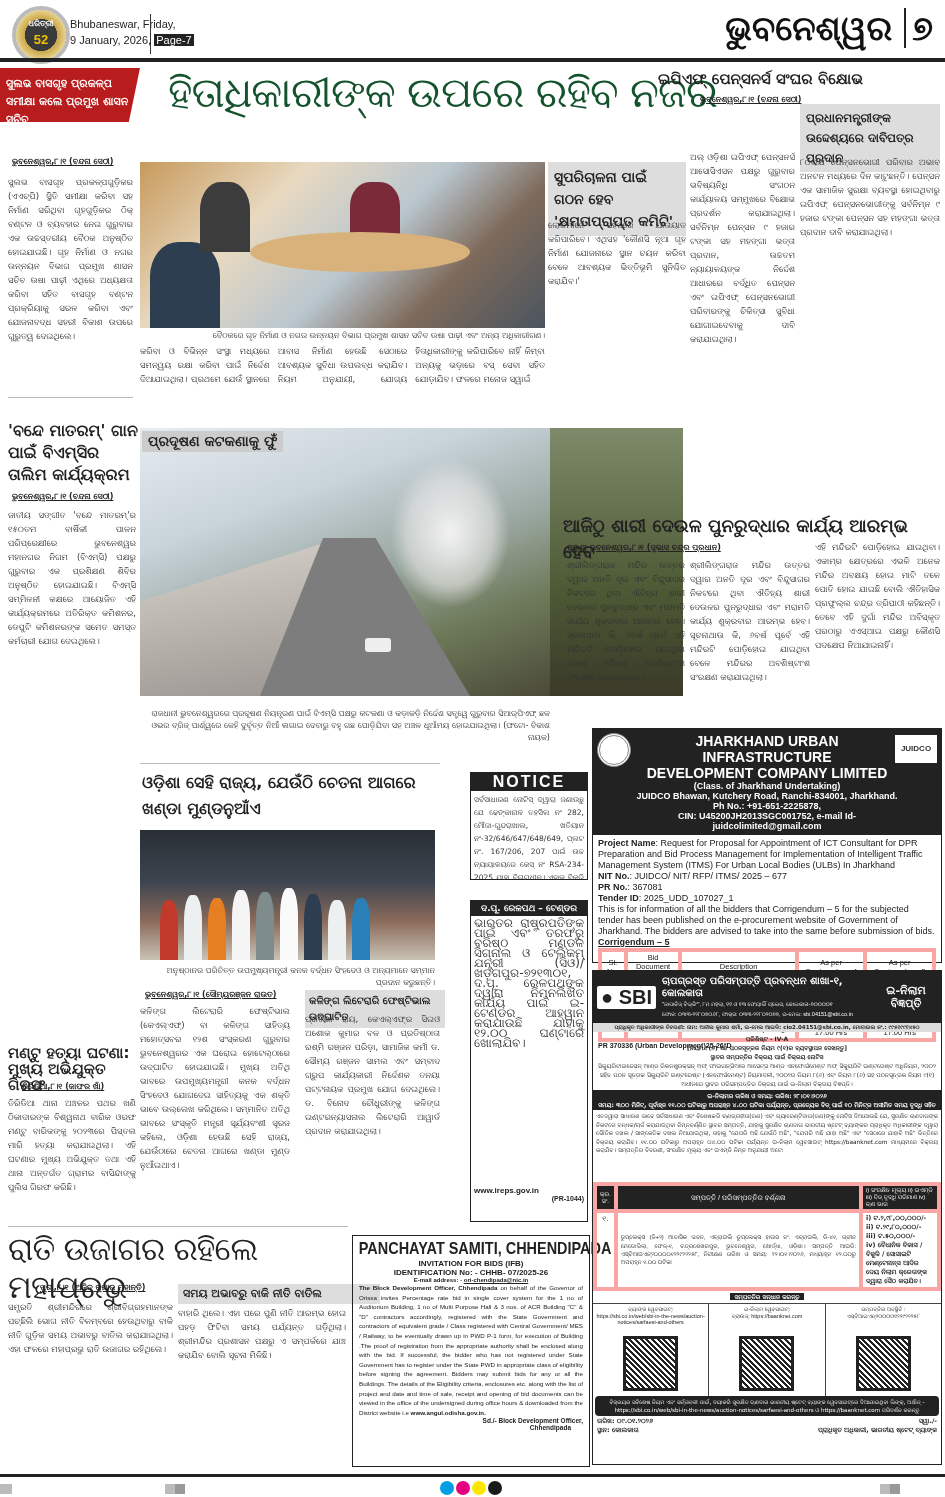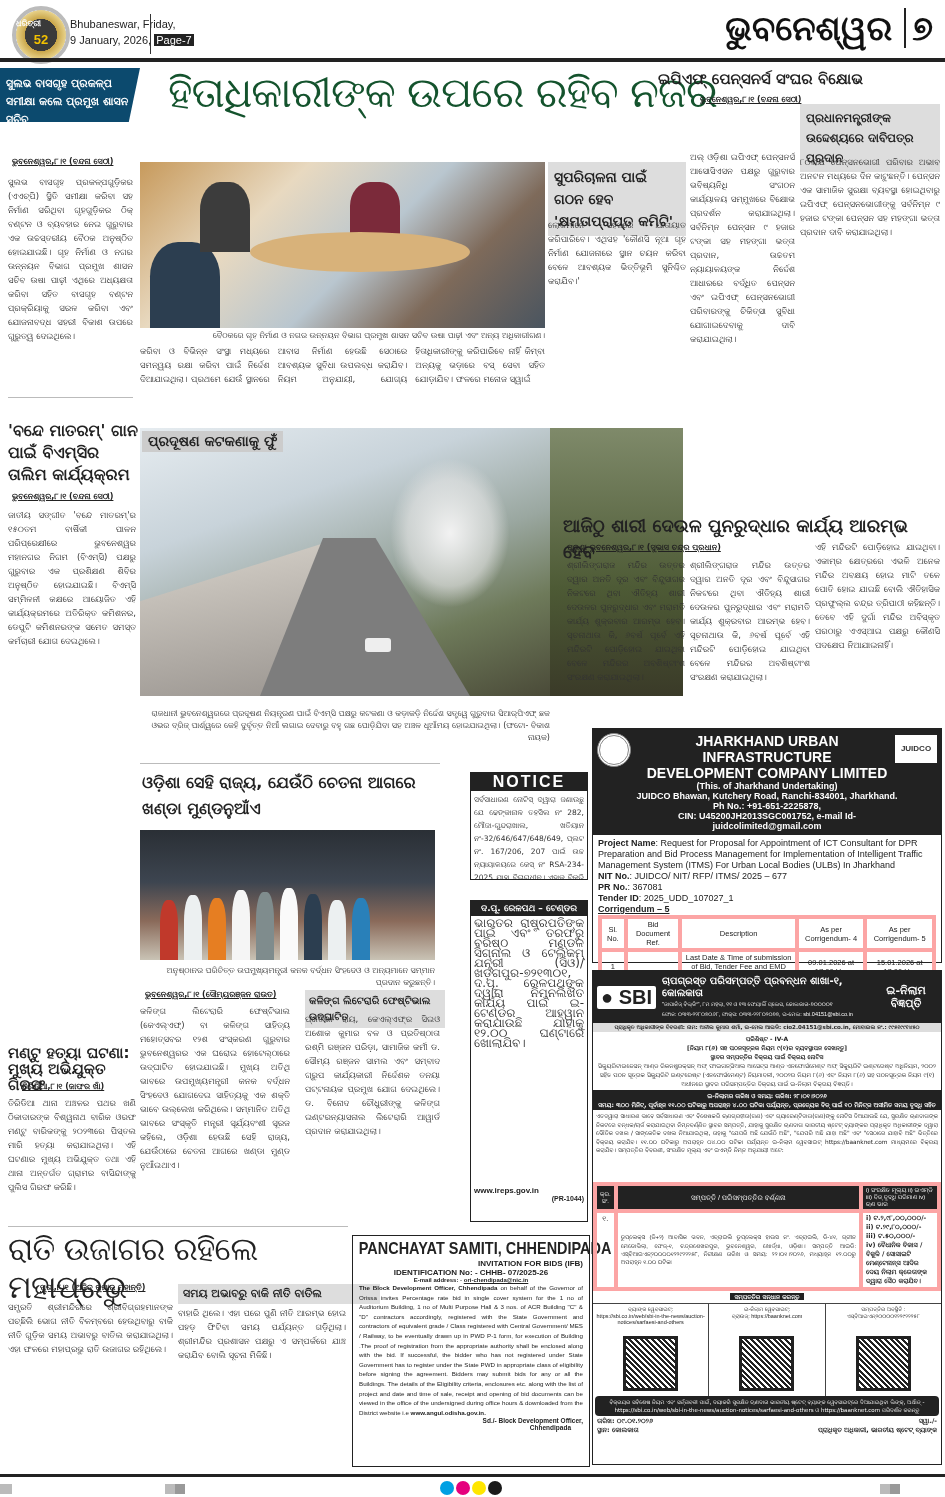--- a/index.html
+++ b/index.html
@@ -1,27 +1,27 @@
 <!DOCTYPE html>
 <html><head>
 <meta charset="utf-8">
 <style>
 *{box-sizing:border-box;margin:0;padding:0}
 body{width:945px;height:1497px;background:#fff;font-family:"DejaVu Sans",sans-serif;color:#222;position:relative;overflow:hidden}
 .abs{position:absolute}
 .masthead{left:0;top:0;width:945px;height:62px}
 .logo{left:12px;top:6px;width:58px;height:58px;border-radius:50%;border:4px solid #bbb;background:radial-gradient(circle,#3a3a3a 45%,#c9a64a 46%,#e8d28a 70%,#fff 71%)}
 .logo .yr{position:absolute;left:0;right:0;top:22px;text-align:center;color:#f2c100;font:bold 13px "Liberation Sans",sans-serif}
-.logo .brand{position:absolute;left:0;right:0;top:9px;text-align:left;color:#fff;font:bold 8px "DejaVu Sans",sans-serif}
+.logo .brand{position:absolute;left:0;right:0;top:9px;text-align:center;color:#fff;font:bold 8px "DejaVu Sans",sans-serif}
 .dateline{left:70px;top:16px;font:11px "Liberation Sans",sans-serif;line-height:16px}
 .pagebox{background:#222;color:#fff;padding:0 2px}
 .vdiv{left:150px;top:14px;width:1px;height:40px;background:#333}
 .section{right:12px;top:8px;font:bold 34px "DejaVu Sans",sans-serif;color:#111}
 .rule{left:0;top:58px;width:945px;height:4px;background:#222}
-.blackbox{left:0;top:68px;width:140px;height:54px;background:#0c4a6e;color:#fff;font:bold 11px "DejaVu Sans",sans-serif;padding:7px 6px;clip-path:polygon(0 0,100% 0,92% 100%,0 100%);line-height:18px}
+.blackbox{left:0;top:68px;width:140px;height:54px;background:#b91c1c;color:#fff;font:bold 11px "DejaVu Sans",sans-serif;padding:7px 6px;clip-path:polygon(0 0,100% 0,92% 100%,0 100%);line-height:18px}
 .bighead{left:168px;top:68px;font:42px "DejaVu Sans",sans-serif;color:#14532d;letter-spacing:-1px}
 .sidehead{left:658px;top:70px;font:bold 15px "DejaVu Sans",sans-serif}
 .byline{font:bold 8px "DejaVu Sans",sans-serif;text-decoration:underline}
 .text{font:8.5px "DejaVu Sans",sans-serif;line-height:14px;color:#333;text-align:justify}
 .greybox{background:#ddd;font:bold 14px "DejaVu Sans",sans-serif;padding:4px 6px;line-height:22px}
 .photo{overflow:hidden}
 .caption{font:8px "DejaVu Sans",sans-serif;color:#333;text-align:right;line-height:12px}
 .hrline{height:1px;background:#bbb}
 .subhead{font:bold 17px "DejaVu Sans",sans-serif;line-height:26px}
 .notice{border:1.5px solid #222}
@@ -144,46 +144,47 @@
 
 <div class="abs notice" style="left:470px;top:900px;width:118px;height:322px">
   <h3 style="font:bold 9px 'DejaVu Sans',sans-serif;padding:2px;letter-spacing:0">ଦ.ପୂ. ରେଳପଥ – ଟେଣ୍ଡର</h3>
   <div class="text" style="padding:2px 3px;font-size:12px;line-height:10px;height:270px;overflow:hidden">ଭାରତର ରାଷ୍ଟ୍ରପତିଙ୍କ ପାଇଁ ଏବଂ ତରଫରୁ ବରିଷ୍ଠ ମଣ୍ଡଳ ସିଗ୍‌ନାଲ ଓ ଟେଲିକମ୍ ଯନ୍ତ୍ରୀ (ସିଓ)/ଖଡ଼ଗପୁର-୭୨୧୩୦୧, ଦ.ପୂ. ରେଳପଥଙ୍କ ଦ୍ୱାରା ନିମ୍ନଲିଖିତ କାର୍ଯ୍ୟ ପାଇଁ ଇ-ଟେଣ୍ଡର ଆହ୍ୱାନ କରାଯାଉଛି ଯାହାକୁ ୧୨.୦୦ ଘଣ୍ଟାରେ ଖୋଲାଯିବ।</div>
   <div style="padding:0 3px;font:bold 8px 'Liberation Sans',sans-serif">www.ireps.gov.in</div>
   <div style="text-align:right;padding:0 3px;font:bold 7px 'Liberation Sans',sans-serif">(PR-1044)</div>
 </div>
 
 <div class="abs pdfbox" style="left:352px;top:1235px;width:238px;height:232px;font-family:'Liberation Sans',sans-serif">
   <div style="font:bold 17px 'Liberation Sans',sans-serif;text-align:center;transform:scaleX(.85);white-space:nowrap;margin:0 -20px">PANCHAYAT SAMITI, CHHENDIPADA</div>
-  <div style="font:bold 8px 'Liberation Sans',sans-serif;text-align:right">INVITATION FOR BIDS (IFB)</div>
+  <div style="font:bold 8px 'Liberation Sans',sans-serif;text-align:center">INVITATION FOR BIDS (IFB)</div>
   <div style="font:bold 8px 'Liberation Sans',sans-serif;text-align:center">IDENTIFICATION No: - CHHB- 07/2025-26</div>
   <div style="font:bold 6px 'Liberation Sans',sans-serif;text-align:center"><span>E-mail address: -</span> <span style="text-decoration:underline">ori-chendipada@nic.in</span></div>
   <div style="font:6.2px 'Liberation Sans',sans-serif;line-height:9.6px;text-align:justify">
     <b>The Block Development Officer, Chhendipada</b><span> on behalf of the Governor of Orissa invites Percentage rate bid in single cover system for the 1 no of Auditorium Building, 1 no of Multi Purpose Hall &amp; 3 nos. of ACR Building "C" &amp; "D" contractors accordingly, registered with the State Government and contractors of equivalent grade / Class registered with Central Government/ MES / Railway, to be eventually drawn up in PWD P-1 form, for execution of Building .The proof of registration from the appropriate authority shall be enclosed along with the bid. If successful, the bidder who has not registered under State Government has to register under the State PWD in appropriate class of eligibility before signing the agreement. Bidders may submit bids for any or all the Buildings. The details of the Eligibility criteria, enclosures etc. along with the list of project and date and time of sale, receipt and opening of bid documents can be viewed in the office of the undersigned during office hours &amp; downloaded from the District website i.e </span><b>www.angul.odisha.gov.in.</b>
   </div>
   <div style="text-align:right;font:bold 6.5px 'Liberation Sans',sans-serif">Sd./- Block Development Officer,</div>
   <div style="text-align:right;font:bold 6.5px 'Liberation Sans',sans-serif;padding-right:12px">Chhendipada</div>
 </div>
 
 <div class="abs ad" style="left:592px;top:728px;width:350px;height:235px">
   <div class="juhead" style="position:relative">
     <span style="position:absolute;left:4px;top:4px;width:34px;height:34px;border-radius:50%;background:#fff;border:3px double #888"></span>
     <span style="position:absolute;right:4px;top:6px;width:42px;height:28px;background:#fff;color:#333;font:bold 8px 'Liberation Sans',sans-serif;line-height:28px">JUIDCO</span>
     <div class="t1">JHARKHAND URBAN INFRASTRUCTURE</div>
     <div class="t1">DEVELOPMENT COMPANY LIMITED</div>
-    <div class="t2">(This. of Jharkhand Undertaking)</div>
+    <div class="t2">(Class. of Jharkhand Undertaking)</div>
     <div class="t2">JUIDCO Bhawan, Kutchery Road, Ranchi-834001, Jharkhand.</div>
     <div class="t2">Ph No.: +91-651-2225878,</div>
     <div class="t2">CIN: U45200JH2013SGC001752, e-mail Id-juidcolimited@gmail.com</div>
   </div>
   <div class="jubody">
     <div><b>Project Name</b><span>: Request for Proposal for Appointment of ICT Consultant for DPR Preparation and Bid Process Management for Implementation of Intelligent Traffic Management System (ITMS) For Urban Local Bodies (ULBs) In Jharkhand</span></div>
     <div><b>NIT No.</b><span>: JUIDCO/ NIT/ RFP/ ITMS/ 2025 – 677</span></div>
     <div><b>PR No.</b><span>: 367081</span></div>
     <div><b>Tender ID</b><span>: 2025_UDD_107027_1</span></div>
+    <div>This is for information of all the bidders that Corrigendum – 5 for the subjected tender has been published on the e-procurement website of Government of Jharkhand. The bidders are advised to take into the same before submission of bids.</div>
     <div style="font-weight:bold;text-decoration:underline">Corrigendum – 5</div>
     <table>
       <tbody>
           <tr>
         <th>Sl. No.</th>
         <th>Bid Document Ref.</th>
         <th>Description</th>
         <th>As per Corrigendum- 4</th>
         <th>As per Corrigendum- 5</th>
       </tr>

